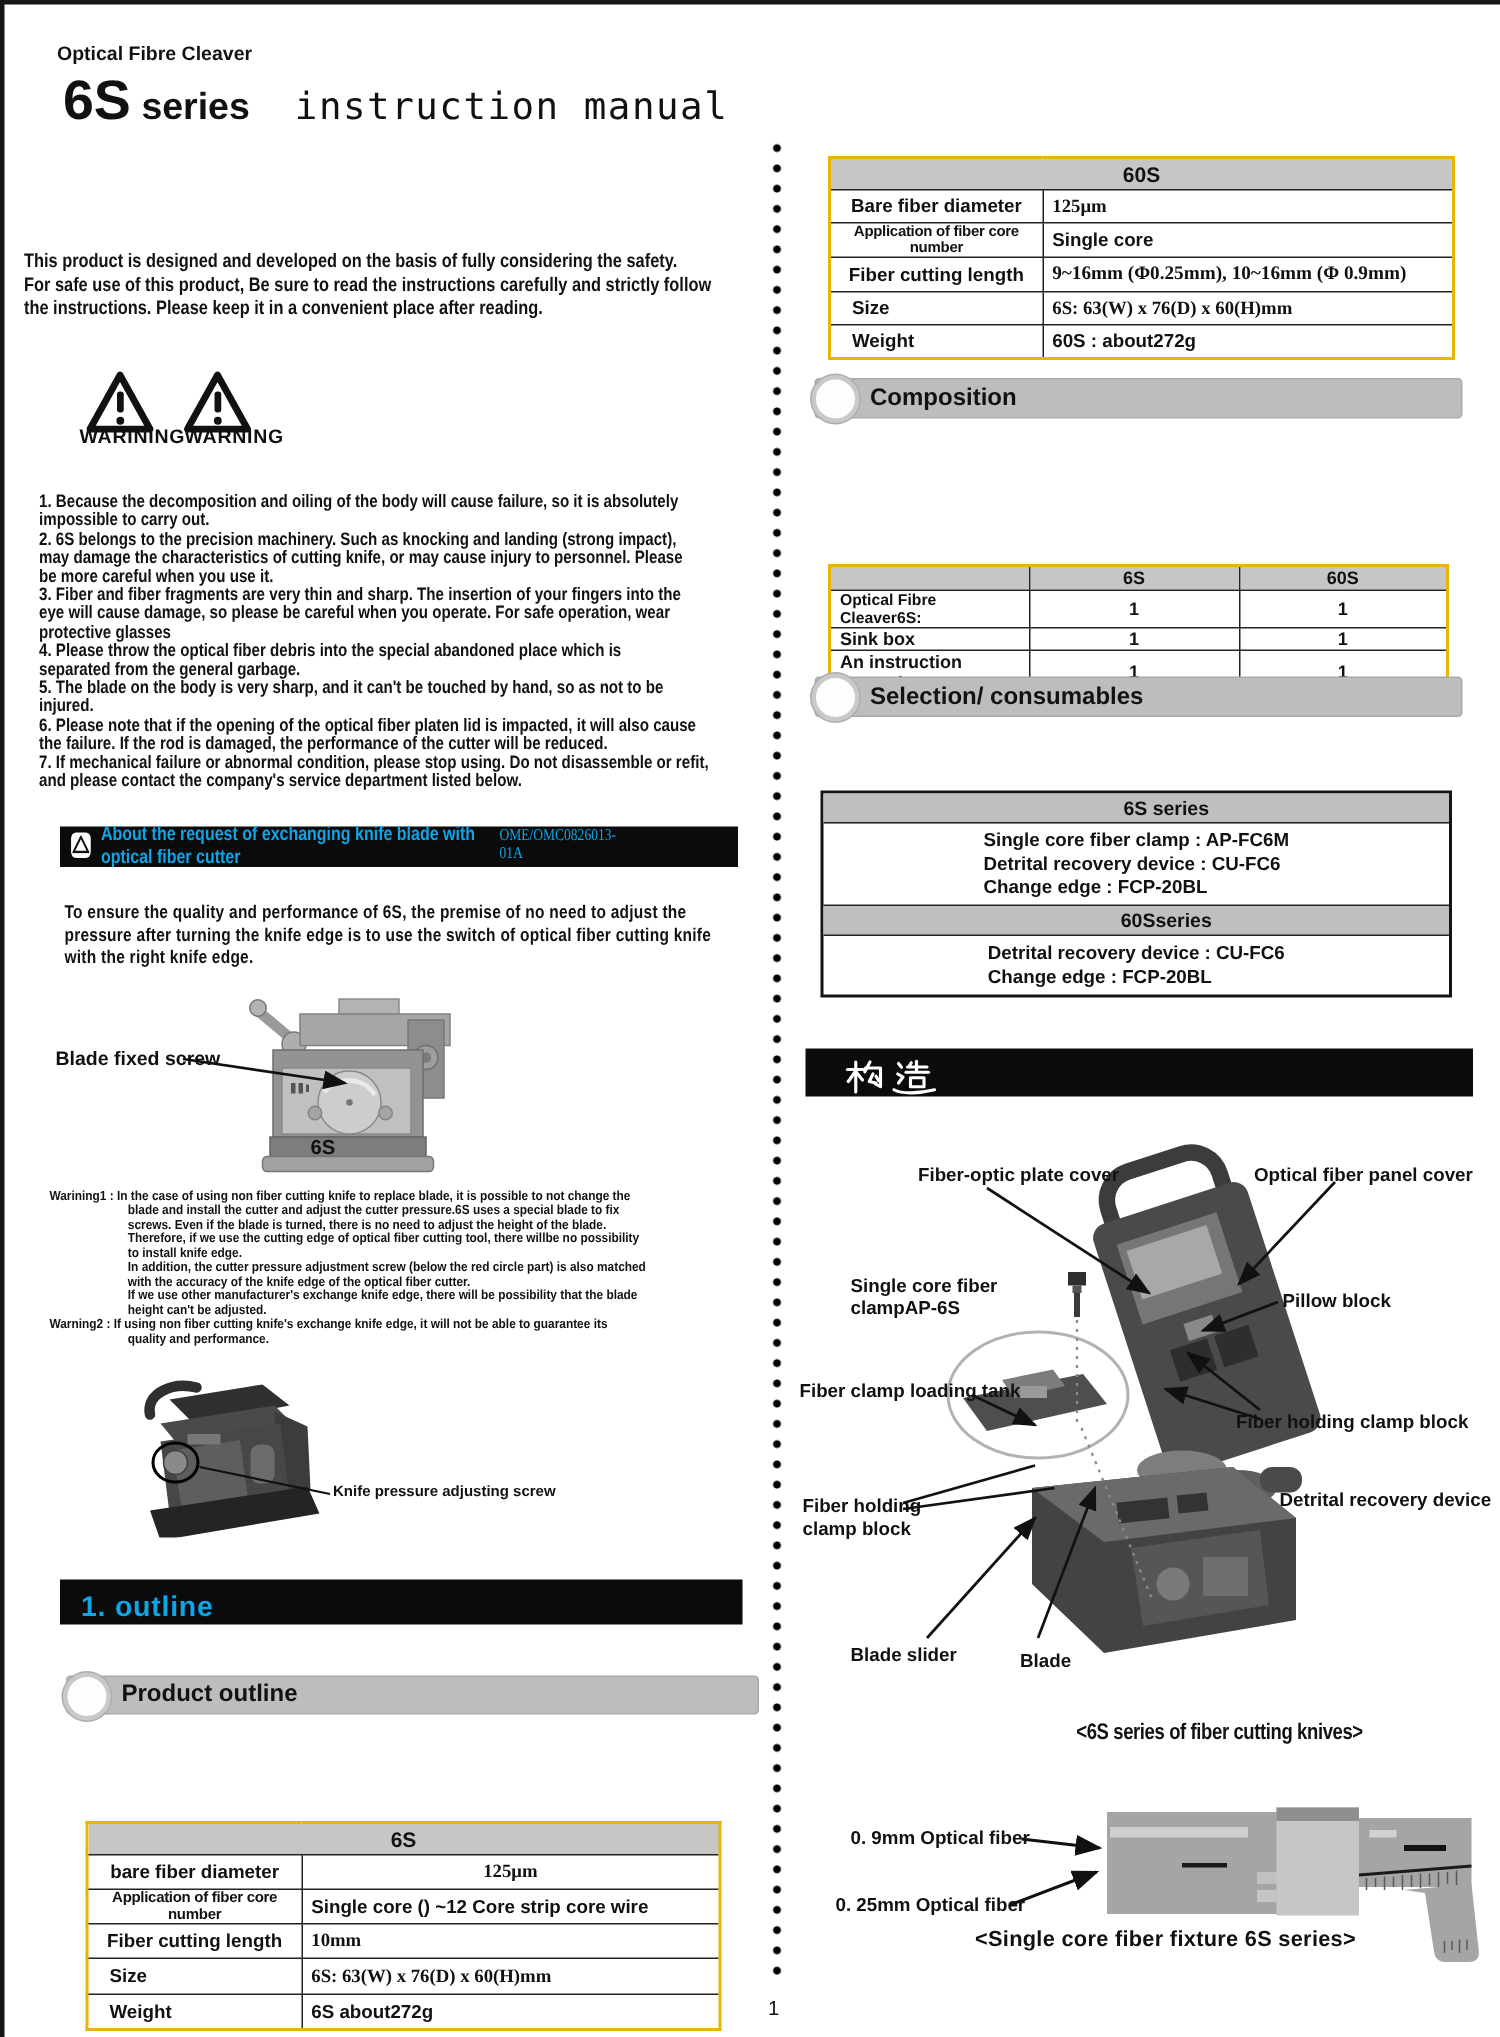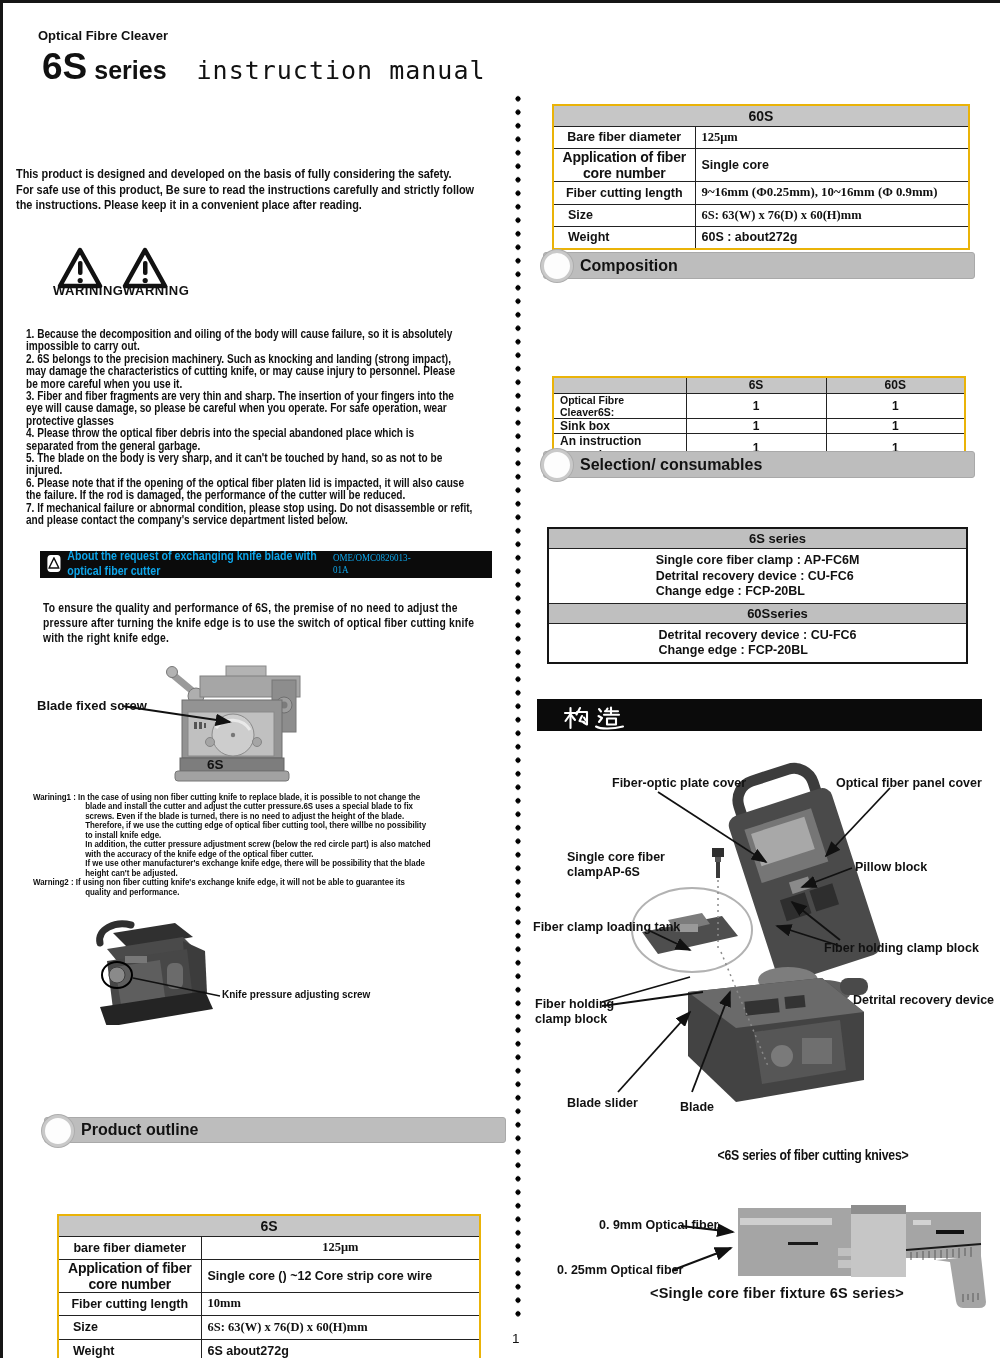--- a/index.html
+++ b/index.html
@@ -23,21 +23,21 @@
     font-weight:bold;display:flex;align-items:center;box-sizing:border-box;}
   .graybar .dot{position:absolute;left:-3px;top:-3px;width:26px;height:26px;border-radius:50%;
     background:#fdfdfd;border:3px solid #c9c9c9;box-shadow:0 0 0 1px #adadad;}
   .graybar .t{margin-left:36px;font-size:16px;}
   
   table{border-collapse:collapse;table-layout:fixed;width:100%;}
   .spec{border:2px solid #eab308;margin-top:40px;}
   .spec td,.spec th{border:1px solid #222;padding:0 6px;font-size:12.5px;color:#111;overflow:hidden;}
   .spec th{background:#c6c6c6;font-size:14px;text-align:center;font-weight:bold;}
   .lbl{text-align:center;font-weight:bold;}
-  .lbl.small{font-size:14px;letter-spacing:-.2px;}
+  .lbl.small{font-size:10px;letter-spacing:-.2px;}
   .val{text-align:left;font-weight:bold;}
   .serif{font-family:"Liberation Serif",serif;font-size:13.5px;font-weight:bold;}
   .vcenter{text-align:center;}
   .comp td,.comp th{font-size:11px;}
   .comp th{font-size:12px;}
   .comp .num{text-align:center;font-weight:bold;font-size:12px;}
   
   .consbox{border:2px solid #151515;box-sizing:border-box;background:#fff;}
   .conshead{background:#bfbfbf;border-bottom:1px solid #222;text-align:center;
     font-weight:bold;font-size:13px;line-height:19px;height:19px;padding-left:40px;}
@@ -172,20 +172,23 @@
     <polygon points="60,52 105,45 110,82 66,90" fill="#5e5e5e"></polygon>
     <rect x="112" y="48" width="16" height="26" rx="6" fill="#6b6b6b"></rect>
     <rect x="70" y="41" width="22" height="7" fill="#787878"></rect>
     <polygon points="45,92 150,76 158,94 52,112" fill="#242424"></polygon>
     <ellipse cx="62" cy="60" rx="15" ry="13" fill="none" stroke="#000" stroke-width="2"></ellipse>
     <circle cx="62" cy="60" r="8" fill="#8a8a8a" stroke="#3f3f3f"></circle>
     <line x1="78" y1="63" x2="165" y2="81" stroke="#111" stroke-width="1.5"></line>
   </svg>
   <div class="abs b" style="left:222px;top:989px;font-size:10px;">Knife pressure adjusting screw</div>
 
+  <div class="abs blackbar" style="left:40px;top:1053px;width:455px;height:30px;">
+    <span style="font-size:19px;margin-left:14px;letter-spacing:.5px;">1. outline</span>
+  </div>
   <div class="abs graybar" style="left:44px;top:1117px;width:462px;height:26px;">
     <span class="dot"></span>
     <span class="t">Product outline</span>
   </div>
 
   <div class="abs" style="left:57px;top:1174px;width:424px;">
     <table class="spec">
       <colgroup>
           <col style="width:143px">
           <col>
@@ -423,19 +426,19 @@
     <path d="M381,70 L426,66 L431,112 Q431,118 424,118 L408,118 Q402,118 401,111 L395,72 Z" fill="#a5a5a5"></path>
     <g stroke="#5a5a5a" stroke-width="1">
       <line x1="408" y1="104" x2="408" y2="112"></line>
         <line x1="413" y1="104" x2="413" y2="110"></line>
       <line x1="418" y1="103" x2="418" y2="112"></line>
         <line x1="423" y1="103" x2="423" y2="110"></line>
     </g>
     <line x1="126" y1="36" x2="178" y2="42" stroke="#111" stroke-width="2" marker-end="url(#ah3)"></line>
     <line x1="118" y1="80" x2="176" y2="58" stroke="#111" stroke-width="2" marker-end="url(#ah3)"></line>
   </svg>
-  <div class="abs b" style="left:567px;top:1218px;font-size:12.5px;margin-left:32px;">0. 9mm Optical fiber</div>
+  <div class="abs b" style="left:567px;top:1218px;font-size:12.5px;">0. 9mm Optical fiber</div>
   <div class="abs b" style="left:557px;top:1263px;font-size:12.5px;text-align:center;">0. 25mm Optical fiber</div>
   <div class="abs b" style="left:650px;top:1285px;width:380px;font-size:14.5px;letter-spacing:.2px;">&lt;Single core fiber fixture 6S series&gt;</div>
 
   <div id="dotline" class="abs"></div>
   <div class="abs" style="left:512px;top:1331px;font-size:13.5px;">1</div>
 </div>
 
 </body></html>

